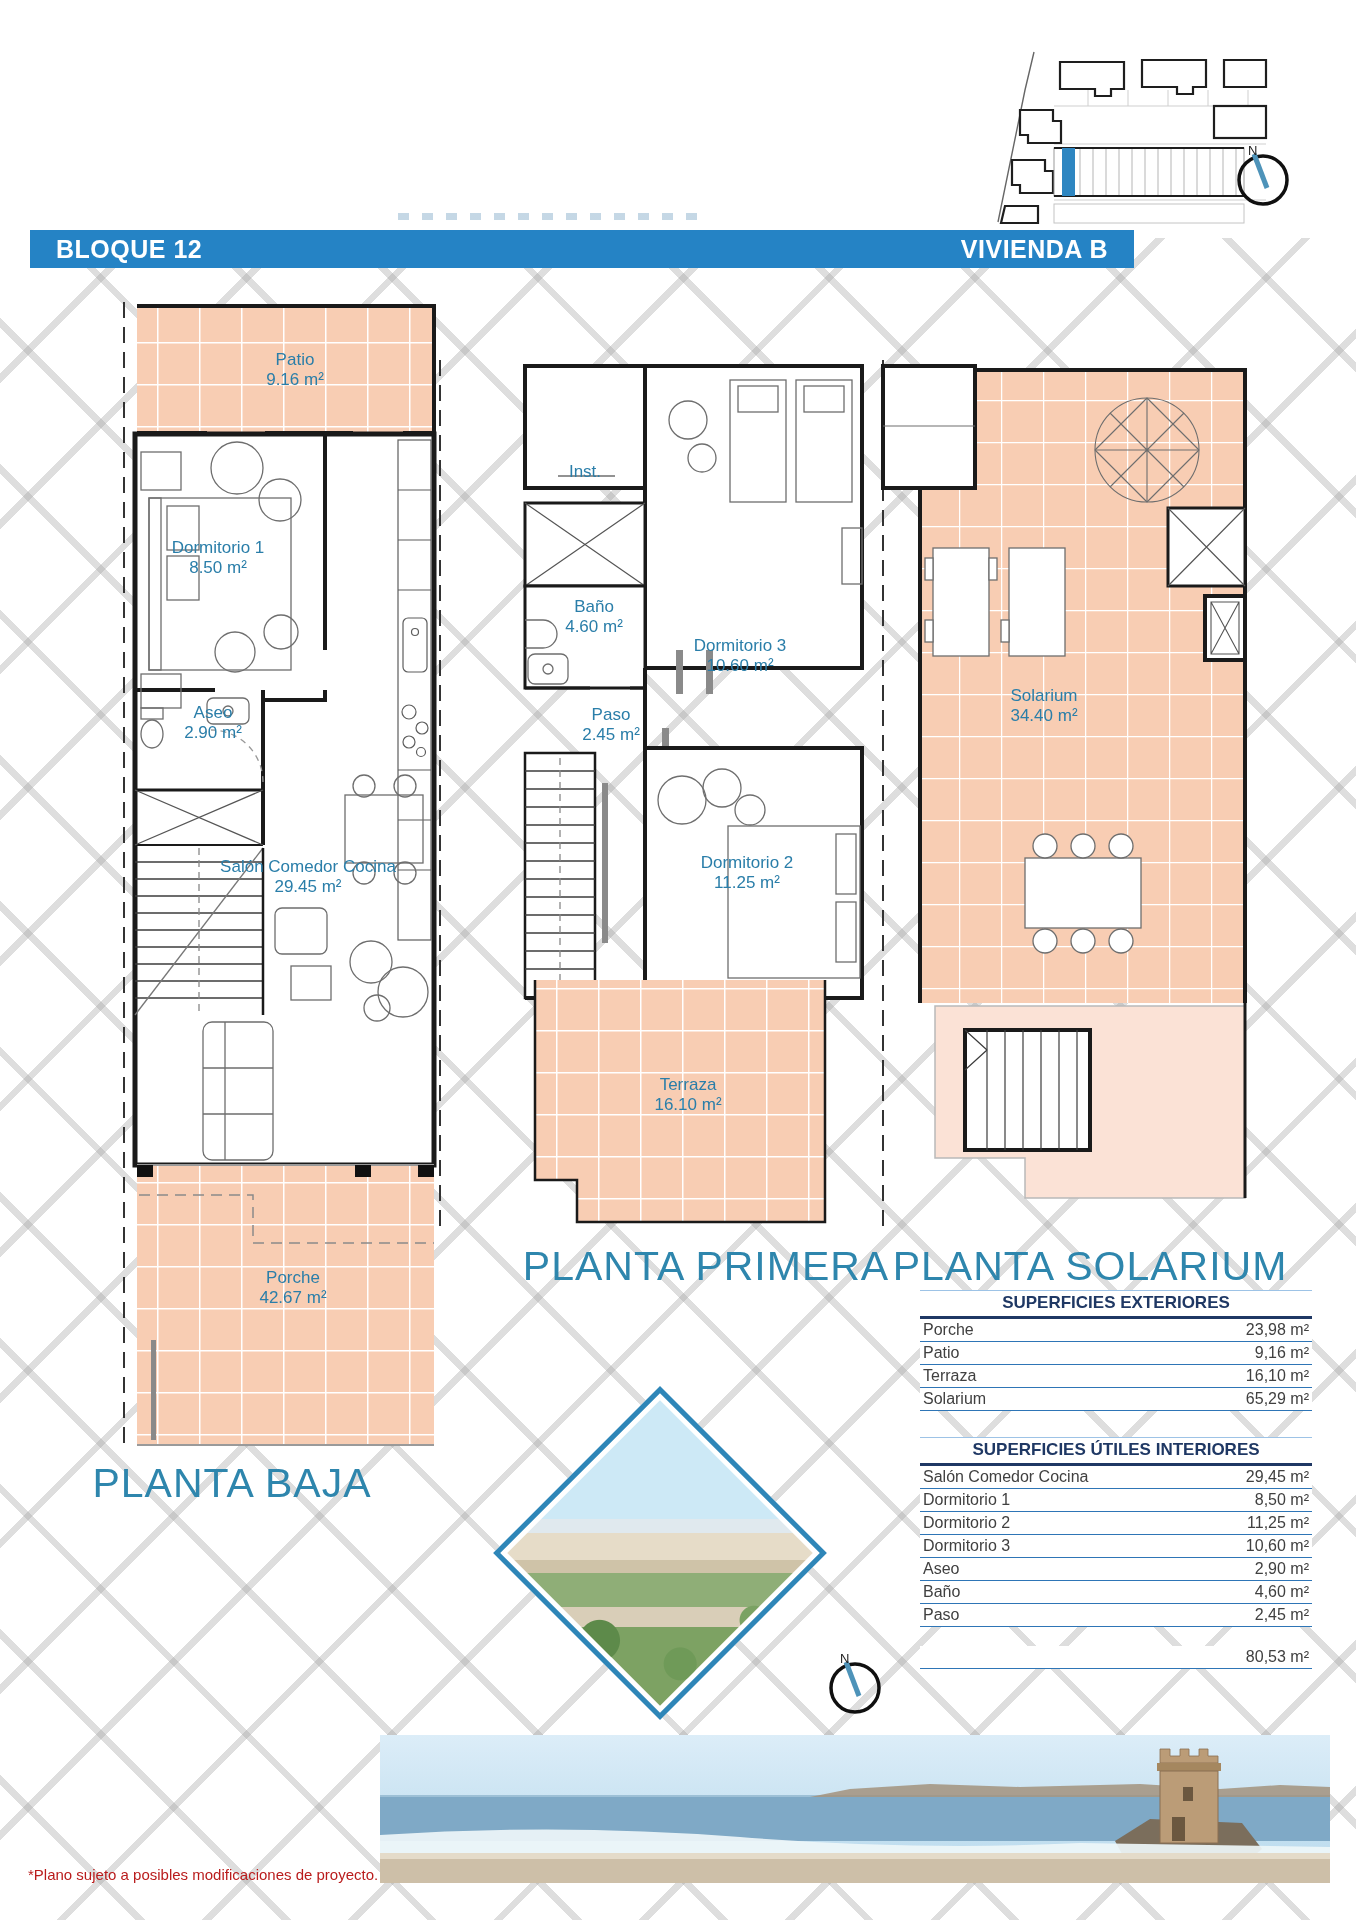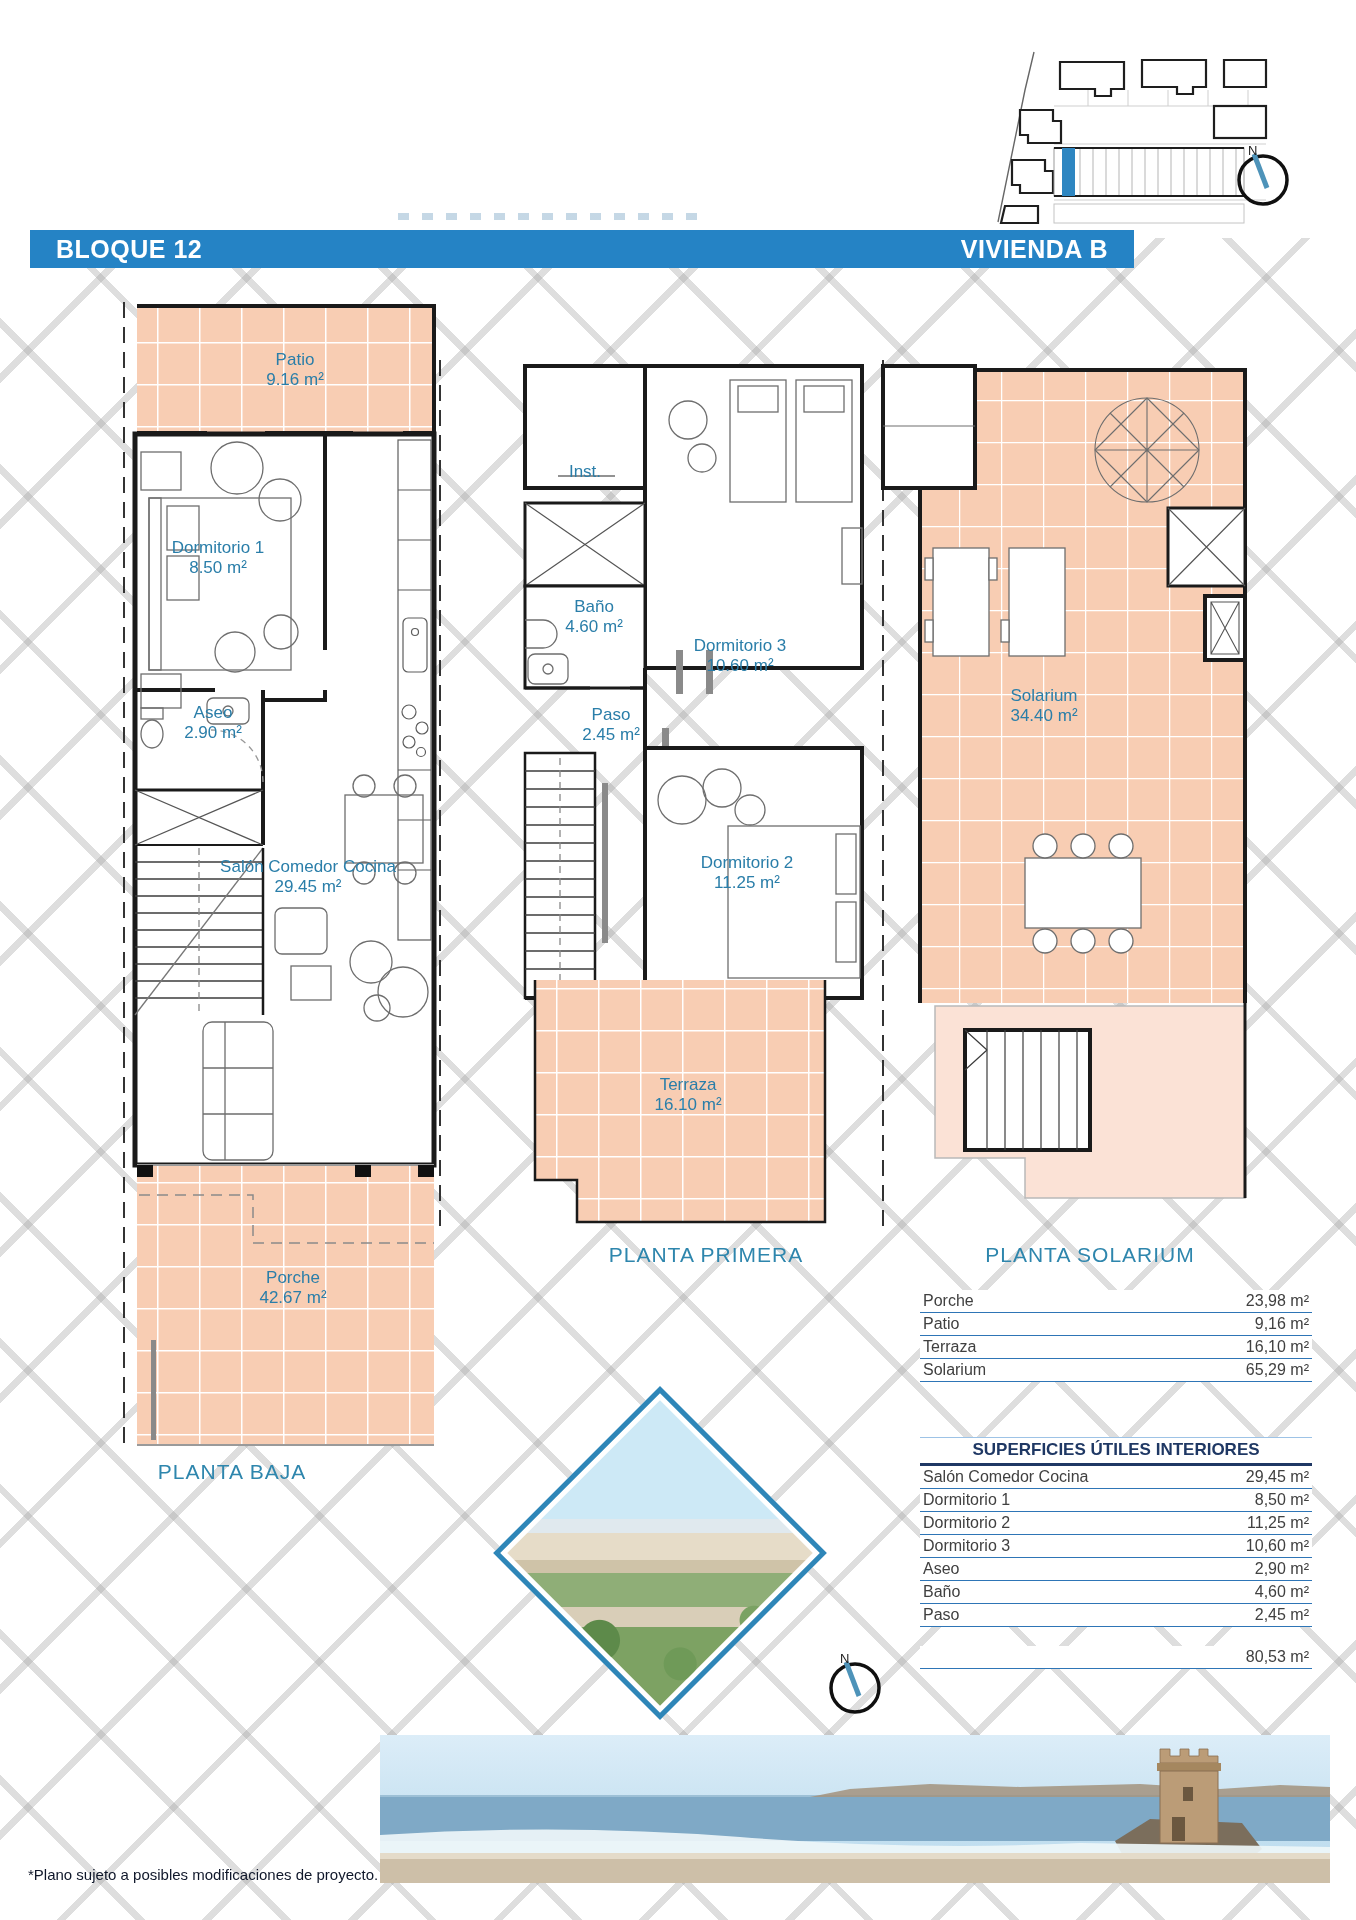--- a/index.html
+++ b/index.html
@@ -26,21 +26,21 @@
     position:absolute;left:398px;top:213px;width:312px;height:7px;opacity:.55;filter:blur(.7px);
     background:repeating-linear-gradient(90deg, rgba(63,125,170,.55) 0 11px, transparent 11px 24px);
   }
   
   .room-label{
     position:absolute;transform:translate(-50%,-50%);text-align:center;color:#2a7ea9;
     font-size:17px;line-height:1.18;white-space:nowrap;
   }
   .room-label span{display:block;}
   .plan-title{
-    position:absolute;transform:translateX(-50%);color:#2e86ad;font-size:21px;
+    position:absolute;transform:translateX(-50%);color:#2e86ad;font-size:41px;
     letter-spacing:1px;white-space:nowrap;
   }
   
   .surf-table{position:absolute;left:920px;width:392px;background:#ffffff;}
   .surf-head{
     text-align:center;color:#1f3864;font-weight:bold;font-size:17px;padding:2px 0 3px;
     border-top:1px solid #9dc3e6;border-bottom:3px solid #1f3864;
   }
   .surf-row{
     display:flex;justify-content:space-between;align-items:baseline;
@@ -54,21 +54,21 @@
   }
   .render-diamond .scene{position:relative;width:216px;height:216px;overflow:hidden;}
   .render-diamond .scene::before{
     content:"";position:absolute;left:-60px;top:-60px;width:336px;height:336px;transform:rotate(-45deg);
     background:
       radial-gradient(circle at 32% 76%, #5d8a4a 0 20px, rgba(0,0,0,0) 21px),
       radial-gradient(circle at 56% 83%, #6f9a58 0 16px, rgba(0,0,0,0) 17px),
       radial-gradient(circle at 78% 70%, #7aa263 0 14px, rgba(0,0,0,0) 15px),
       linear-gradient(180deg,#cde9f6 0 40%,#e0e9ee 40% 44%,#e6dcc8 44% 52%,#cfc3a8 52% 56%,#8fae77 56% 66%,#d9ceb8 66% 72%,#7da263 72% 100%);
   }
-  .footer-note{position:absolute;left:28px;top:1866px;font-size:15px;color:#0f172a;}
+  .footer-note{position:absolute;left:28px;top:1866px;font-size:15px;color:#b91c1c;}
   svg{display:block;}
 </style>
 </head>
 <body>
 
 <div class="page">
 
   <div class="faded-title"></div>
 
   <svg class="abs" style="left:968px;top:48px" width="300" height="176" viewBox="0 0 300 176">
@@ -369,20 +369,21 @@
   <div class="room-label" style="left:1044px;top:706px">
     <span>Solarium</span>
     <span>34.40 m²</span>
   </div>
 
   <div class="plan-title" style="left:232px;top:1460px">PLANTA BAJA</div>
   <div class="plan-title" style="left:706px;top:1243px">PLANTA PRIMERA</div>
   <div class="plan-title" style="left:1090px;top:1243px">PLANTA SOLARIUM</div>
 
   <div class="surf-table" style="top:1290px">
+    <div class="surf-head">SUPERFICIES EXTERIORES</div>
     <div class="surf-row">
       <span>Porche</span>
       <span class="v">23,98 m²</span>
     </div>
     <div class="surf-row">
       <span>Patio</span>
       <span class="v">9,16 m²</span>
     </div>
     <div class="surf-row">
       <span>Terraza</span>

